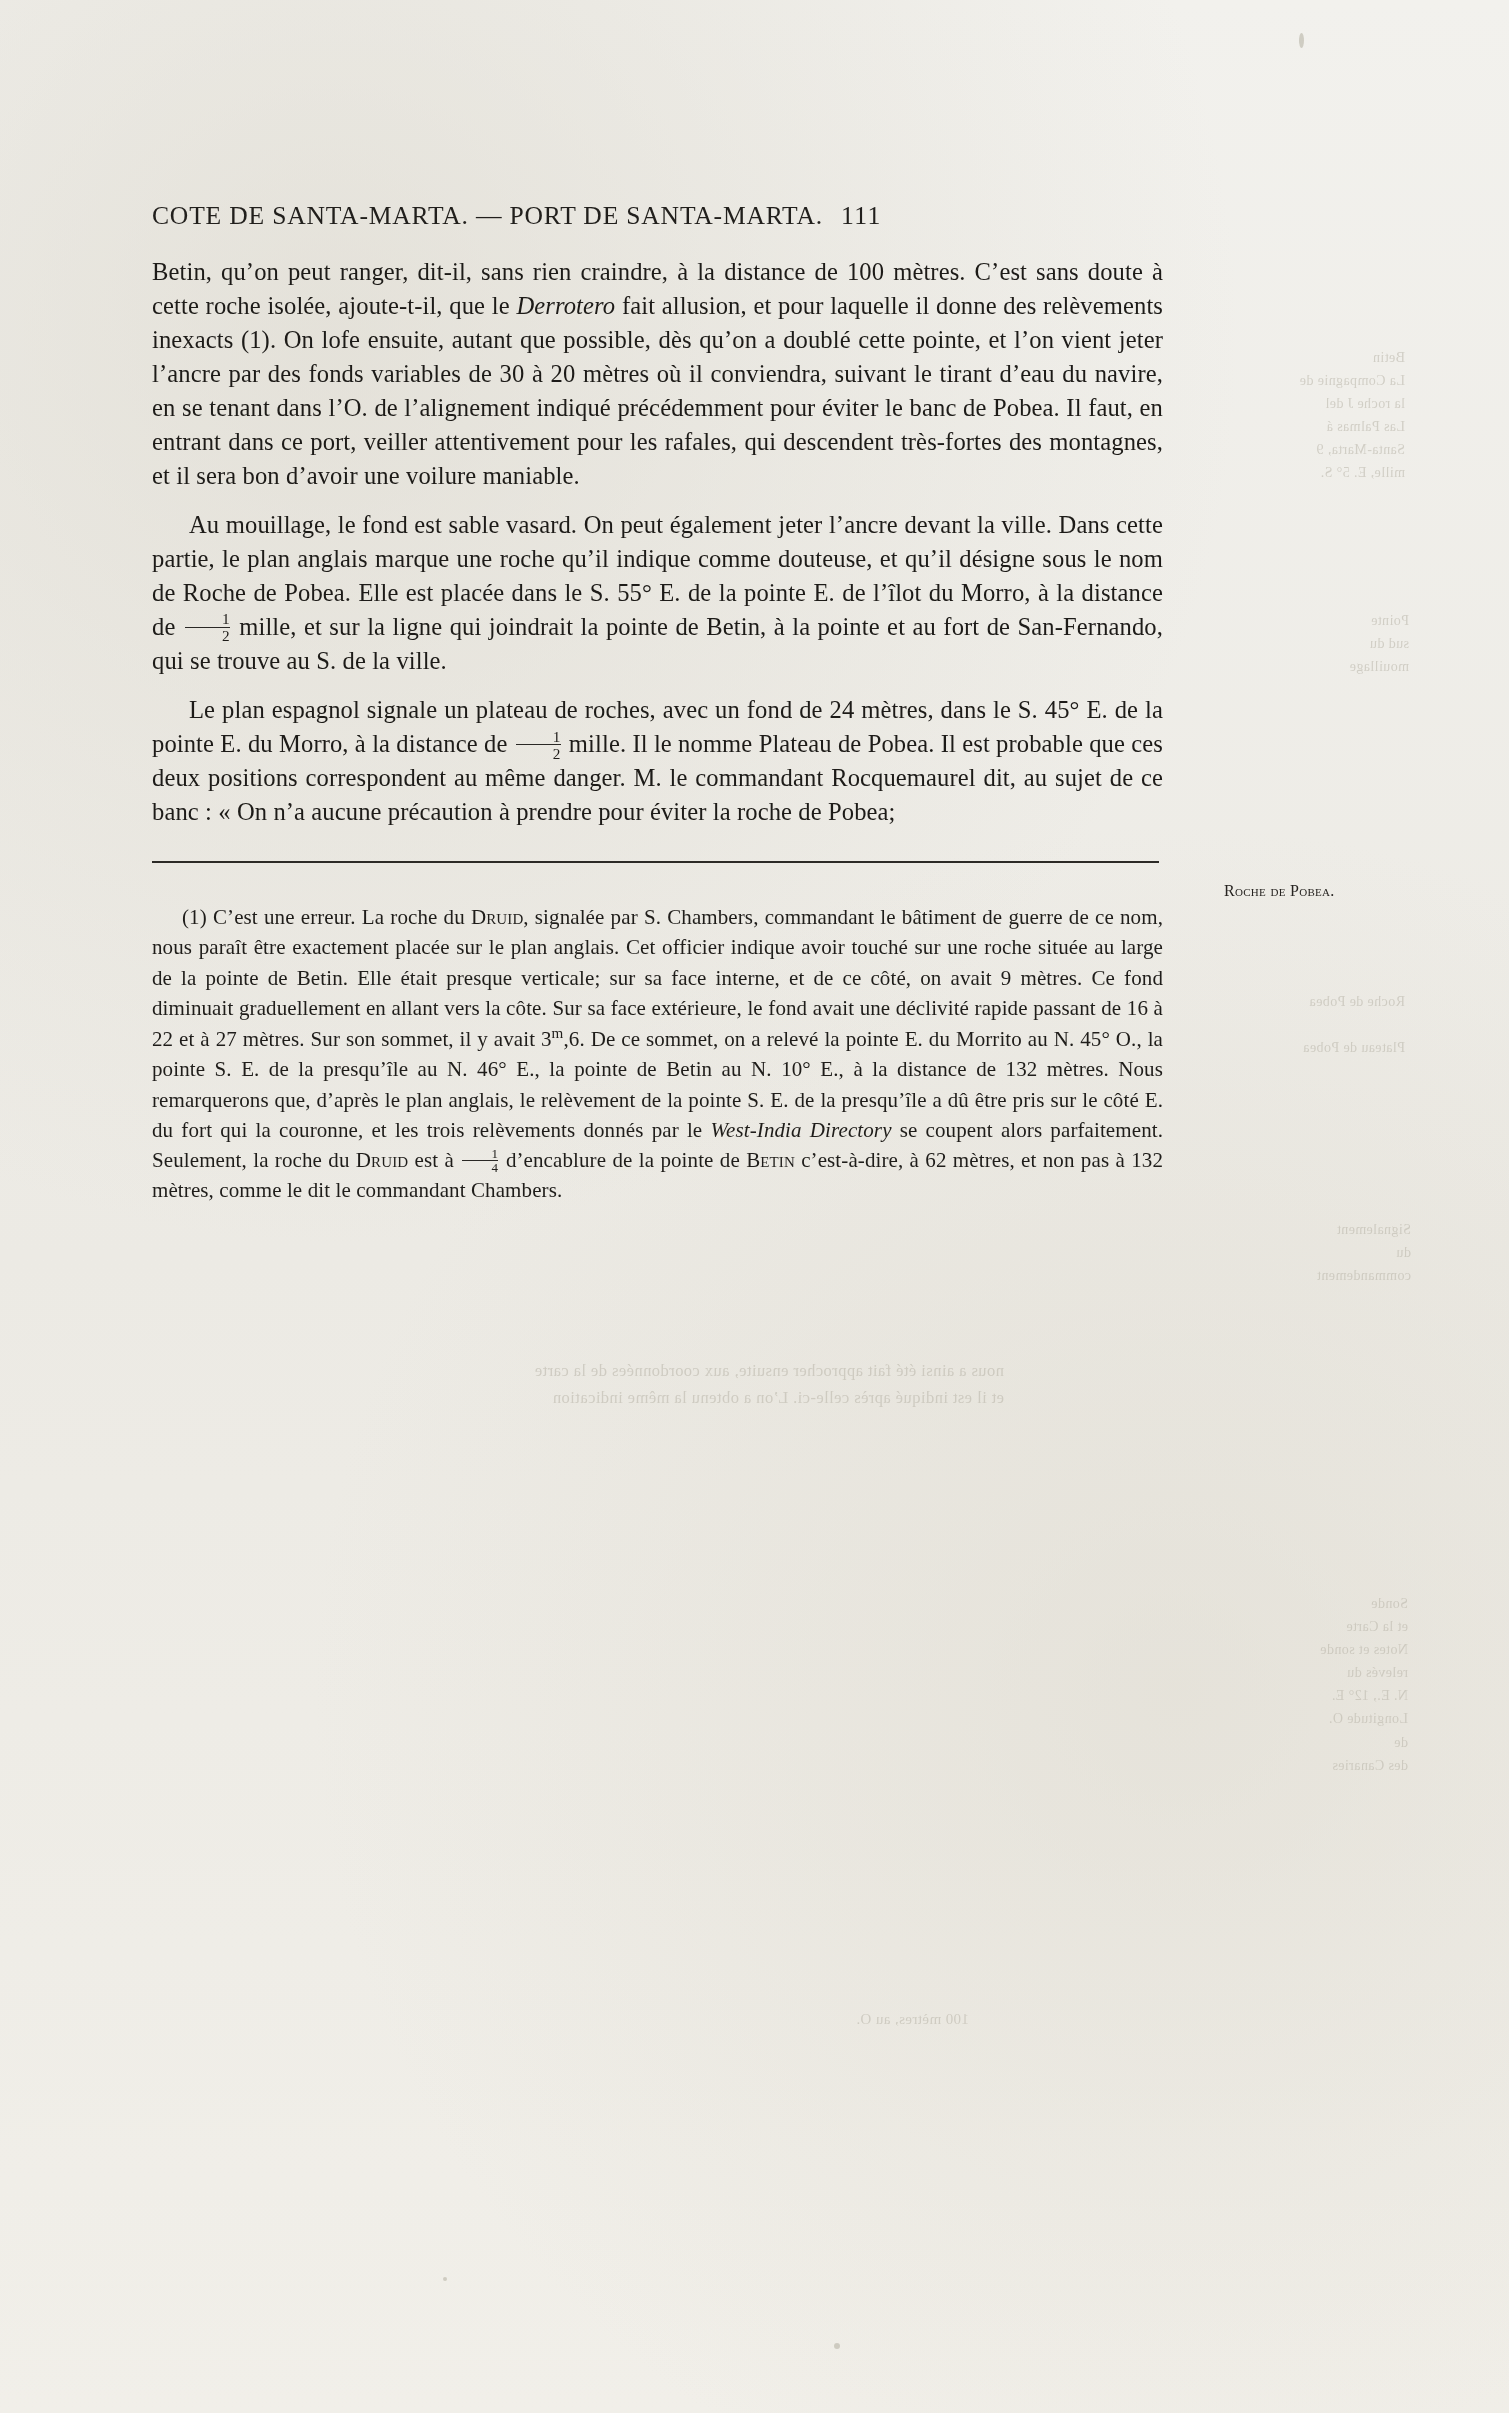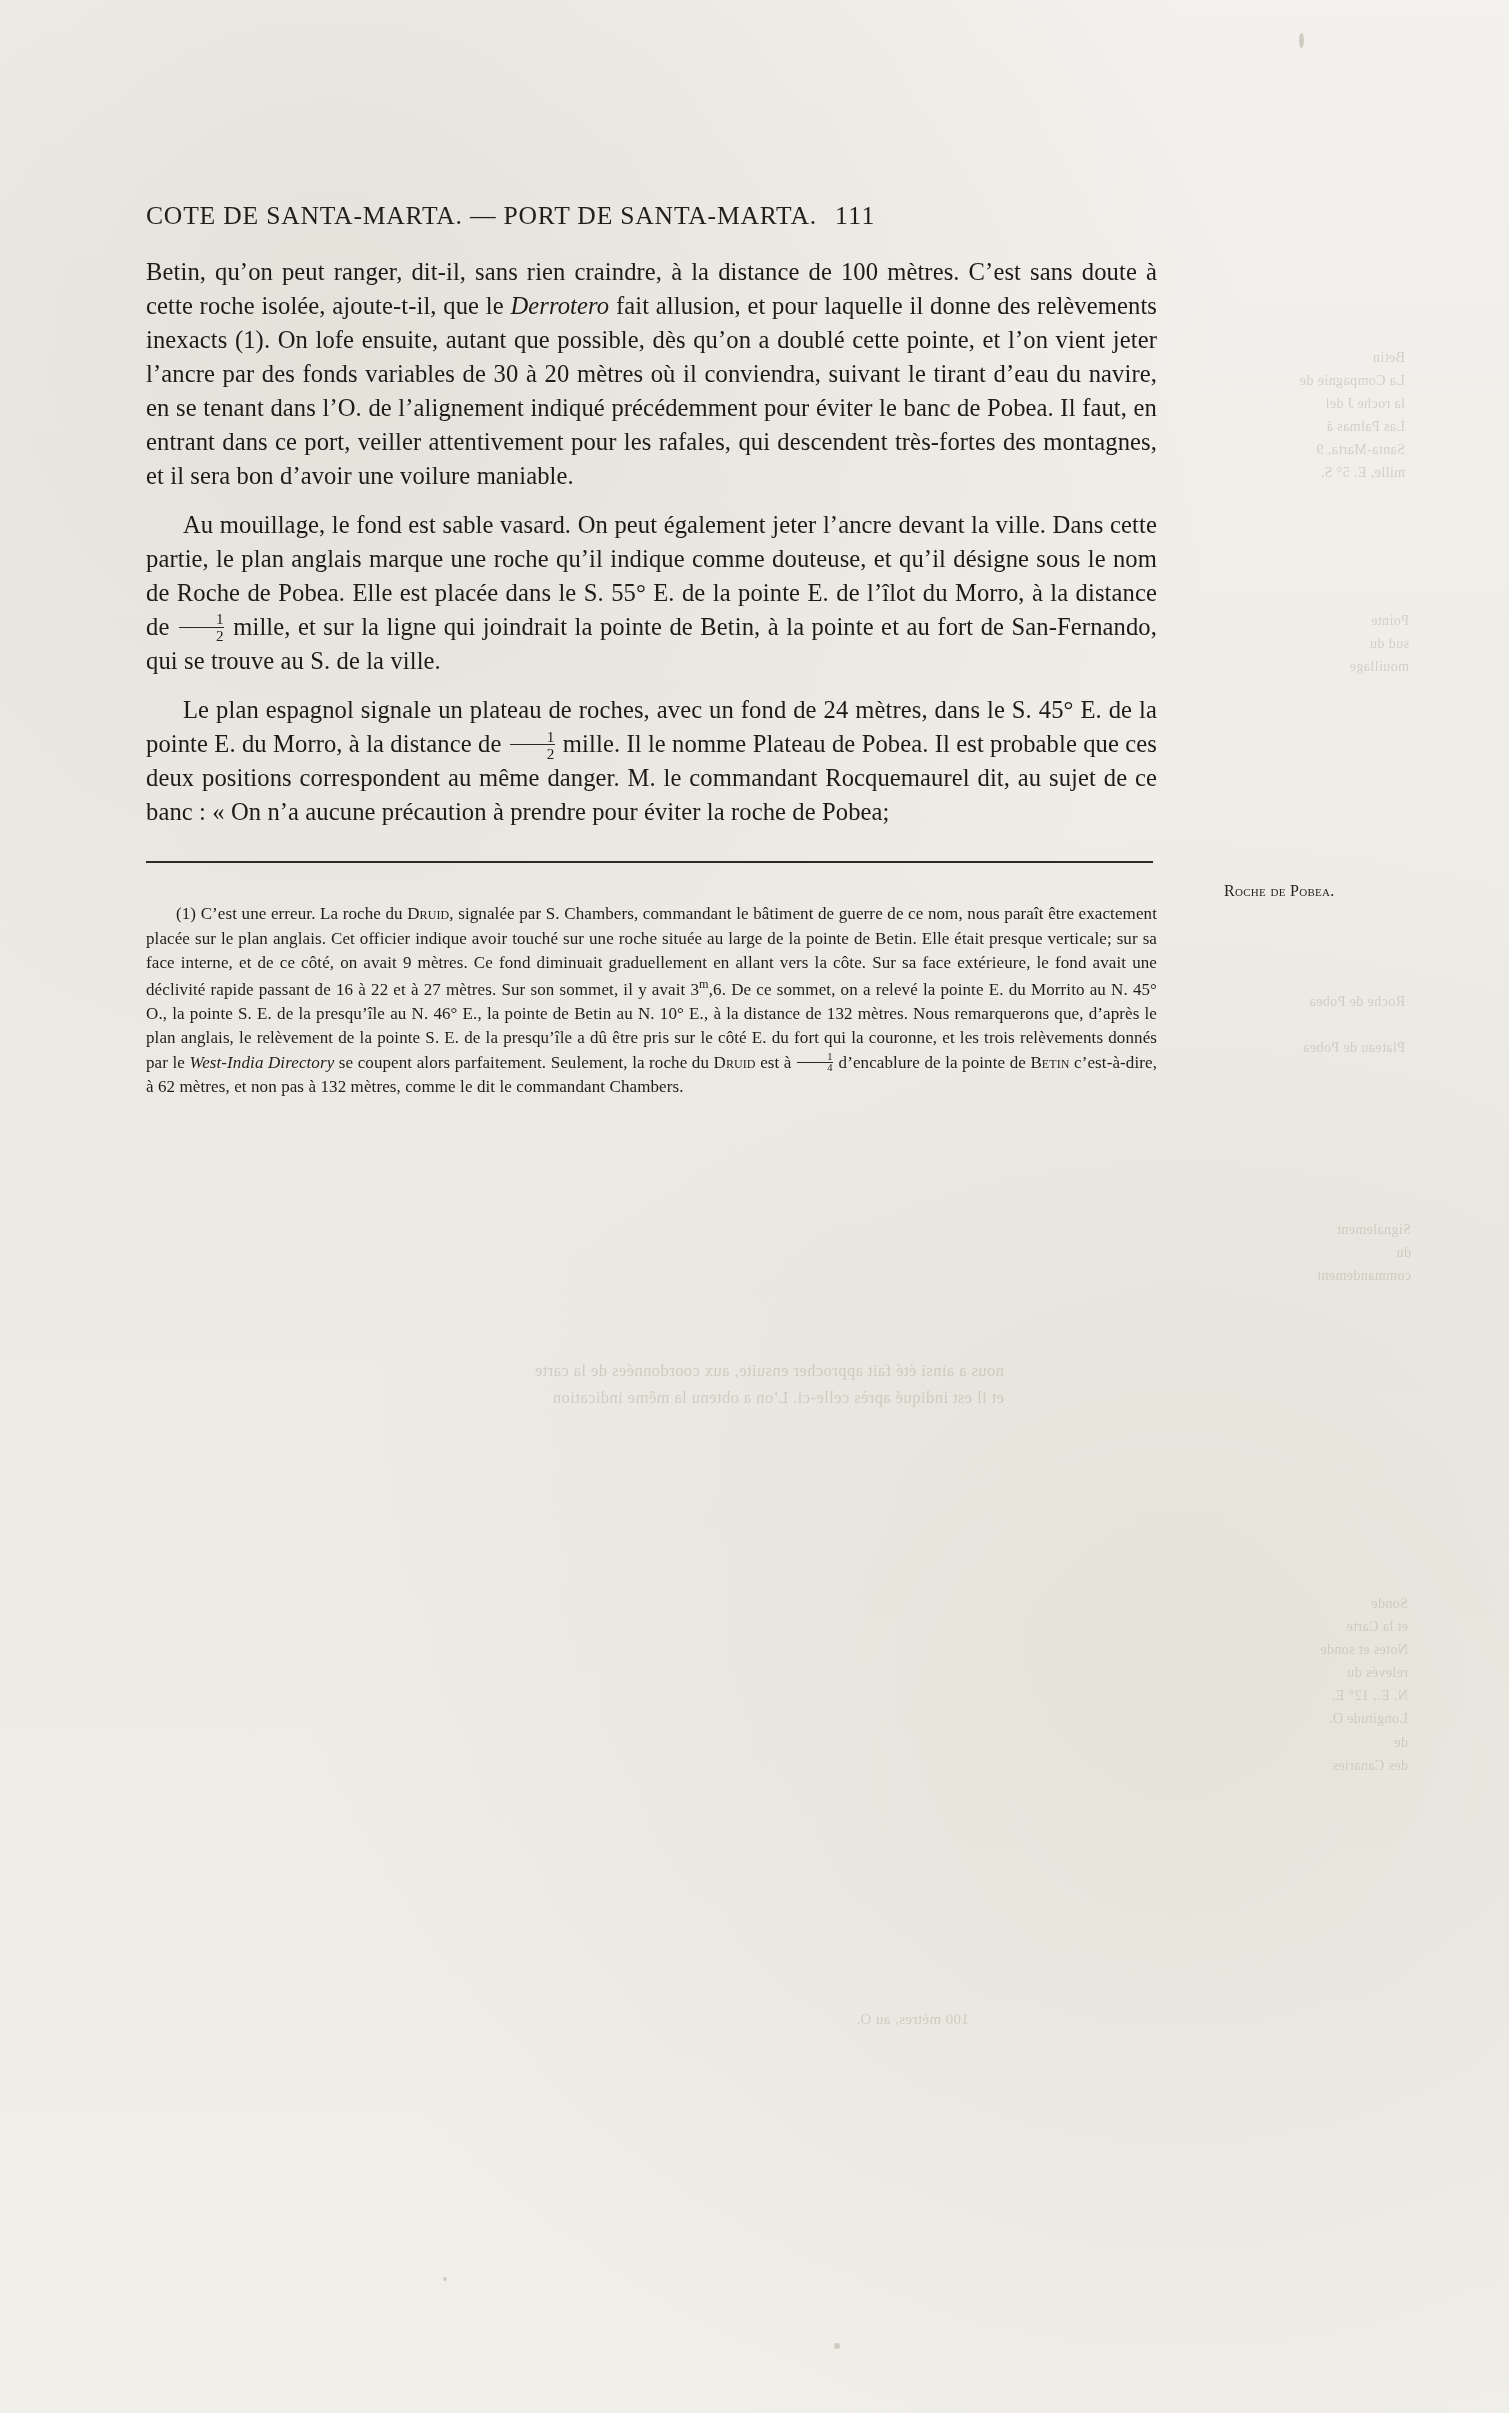--- a/index.html
+++ b/index.html
@@ -31,21 +31,21 @@
     font-family: "Liberation Serif", serif;
     opacity: 0.55;
     letter-spacing: 0.4px;
     transform: scaleX(-1);
     user-select: none;
     pointer-events: none;
     line-height: 1.65;
   }
   .content {
     position: absolute;
-    left: 146px;
+    left: 152px;
     top: 201px;
     width: 1011px;
   }
   .running-head {
     font-size: 25.6px;
     letter-spacing: 0.8px;
     white-space: nowrap;
     color: #211f1c;
     margin-bottom: 23.5px;
     font-variant: small-caps;
@@ -92,21 +92,21 @@
     white-space: nowrap;
   }
   .rule {
     margin: 32px 0 0 0;
     width: 1007px;
     height: 0;
     border-top: 2.1px solid #2c2a26;
   }
   .footnote {
     margin-top: 39px;
-    font-size: 17px;
+    font-size: 21px;
     line-height: 1.44;
     text-align: justify;
     color: #1f1d1a;
     letter-spacing: 0.1px;
   }
   .footnote .indent1 { text-indent: 30px; display: block; }
   sup.ft { font-size: 0.72em; vertical-align: super; }
   .smallfrac {
     display: inline-block;
     vertical-align: -0.35em;

